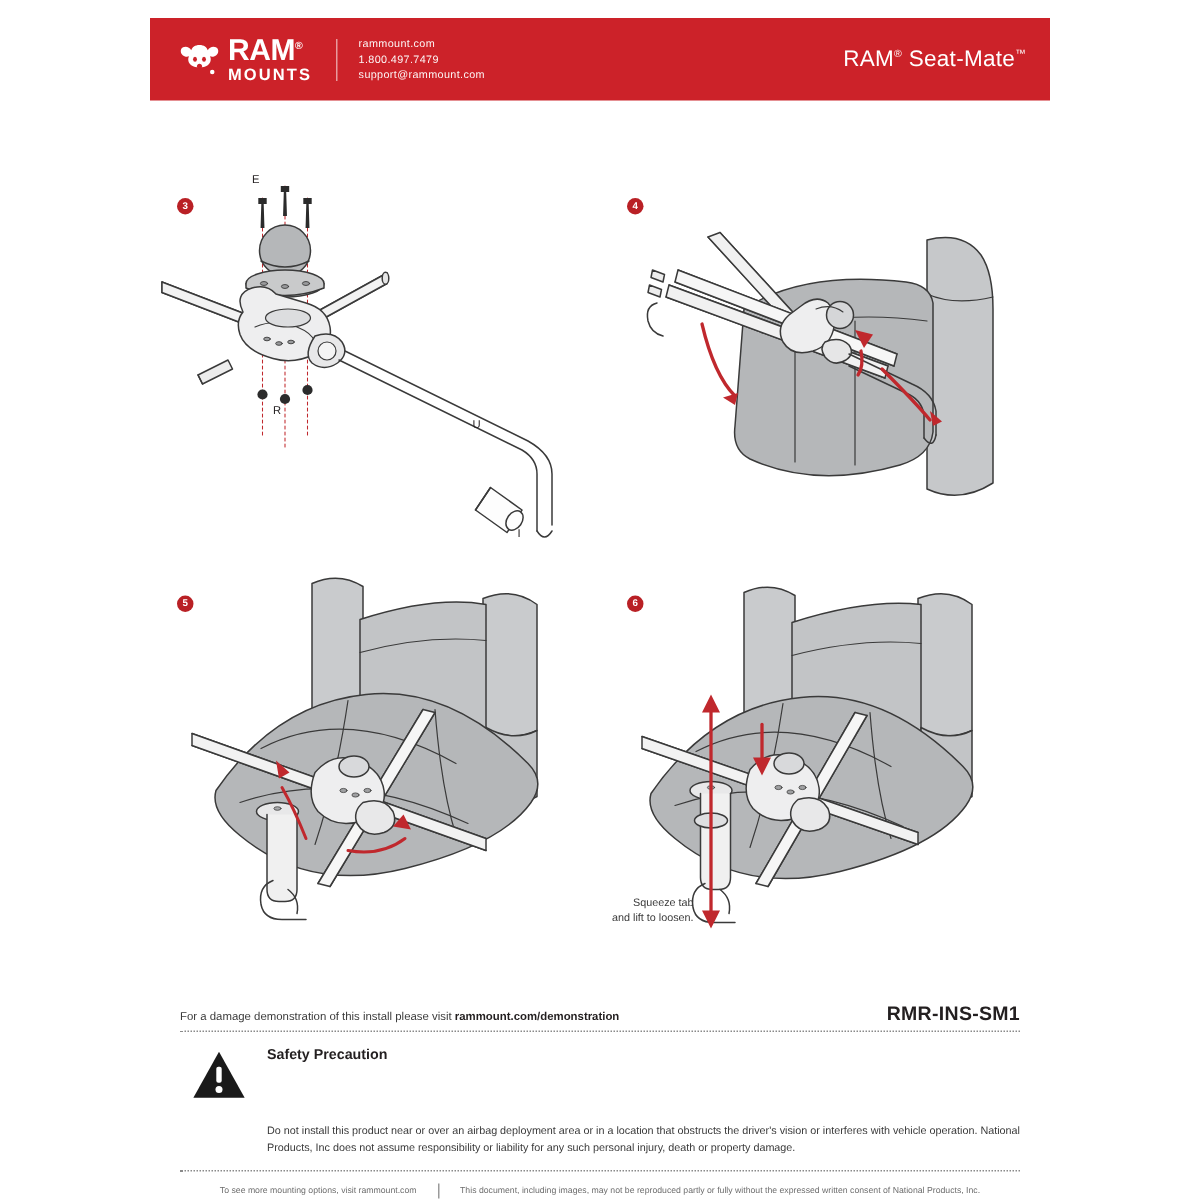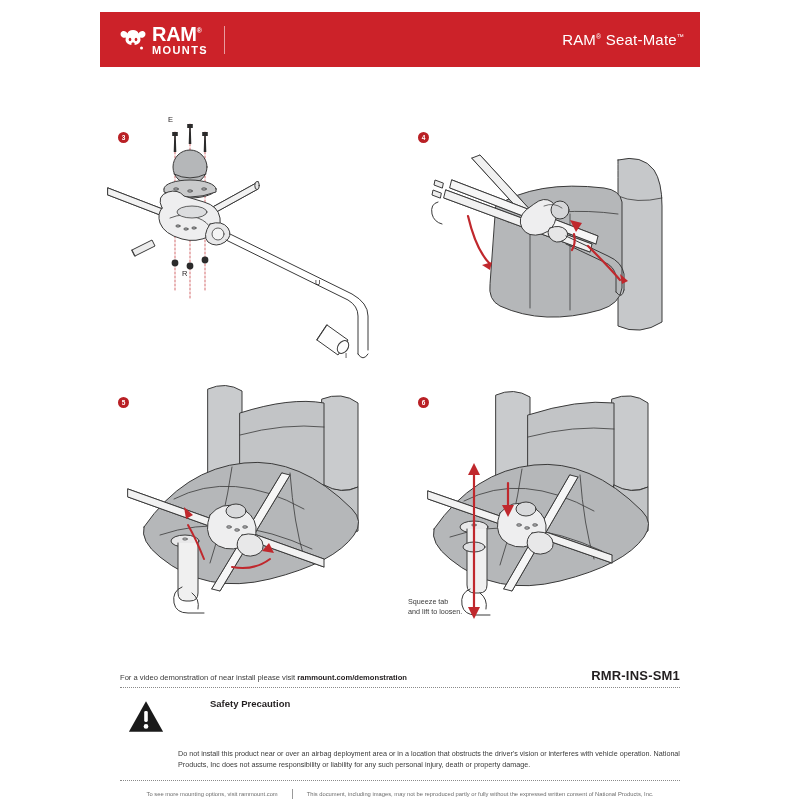--- a/index.html
+++ b/index.html
@@ -145,20 +145,21 @@
   .step-caption {
     position: absolute;
     font-size: 7.2px;
     line-height: 1.45;
     color: #3a3a3a;
     white-space: pre-line;
   }
   .caption-6 {
     left: 8px;
     top: 222px;
+    text-align: right;
   }
 
   
   .footer {
     position: absolute;
     left: 120px;
     top: 668px;
     width: 560px;
   }
   .video-row {
@@ -183,21 +184,20 @@
     gap: 14px;
     padding: 10px 0 9px 8px;
   }
   .warn-icon { width: 36px; height: 33px; flex: 0 0 auto; margin-top: 2px; }
   .safety-body { flex: 1; }
   .safety-title {
     font-size: 9.5px;
     font-weight: bold;
     color: #231f20;
     margin-bottom: 5px;
-    margin-left: 32px;
   }
   .safety-text {
     font-size: 7.2px;
     line-height: 1.5;
     color: #3a3a3a;
     margin-top: 40px;
   }
 
   .legal-row {
     display: flex;
@@ -232,20 +232,25 @@
         <circle cx="43" cy="42" r="3" fill="#ffffff"></circle>
       </svg>
       <div class="logo-words">
         <div class="logo-ram"><span>RAM</span><sup>®</sup></div>
         <div class="logo-mounts">MOUNTS</div>
       </div>
     </div>
 
     <div class="logo-divider"></div>
 
+    <div class="contact">
+      <span>rammount.com</span>
+      <span>1.800.497.7479</span>
+      <span>support@rammount.com</span>
+    </div>
 
     <div class="header-title"><span>RAM</span><sup>®</sup><span> Seat-Mate</span><sup>™</sup></div>
   </div>
 
   <div class="steps">
 
     <div class="step step-3">
       <div class="step-badge">3</div>
       <div class="step-art">
         <svg viewBox="0 0 300 265">
@@ -472,21 +477,21 @@
       </div>
       <div class="step-caption caption-6">Squeeze tab
 and lift to loosen.</div>
     </div>
 
   </div>
 
   <div class="footer">
 
     <div class="video-row">
-      <div><span>For a video demonstration of near install please visit </span><span class="bold">rammount.com/demonstration</span></div>
+      <div><span>For a damage demonstration of this install please visit </span><span class="bold">rammount.com/demonstration</span></div>
       <div class="video-code">RMR-INS-SM1</div>
     </div>
 
     <div class="dotted"></div>
 
     <div class="safety">
       <svg class="warn-icon" viewBox="0 0 40 36">
         <path d="M20 1 L39 35 L1 35 Z" fill="#1a1a1a"></path>
         <rect x="18" y="12" width="4" height="12" rx="1.6" fill="#ffffff"></rect>
         <circle cx="20" cy="29" r="2.6" fill="#ffffff"></circle>

